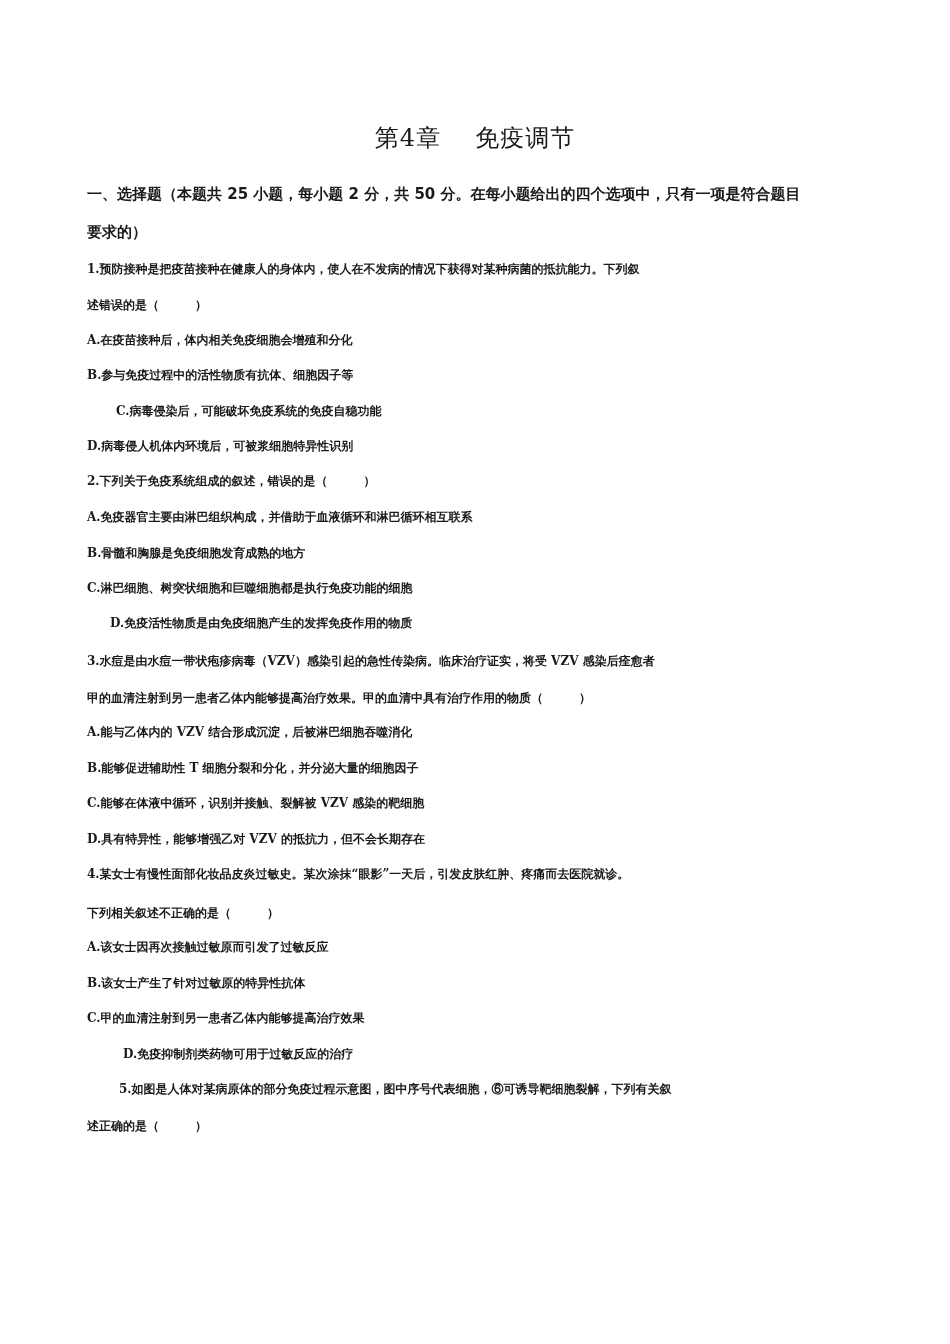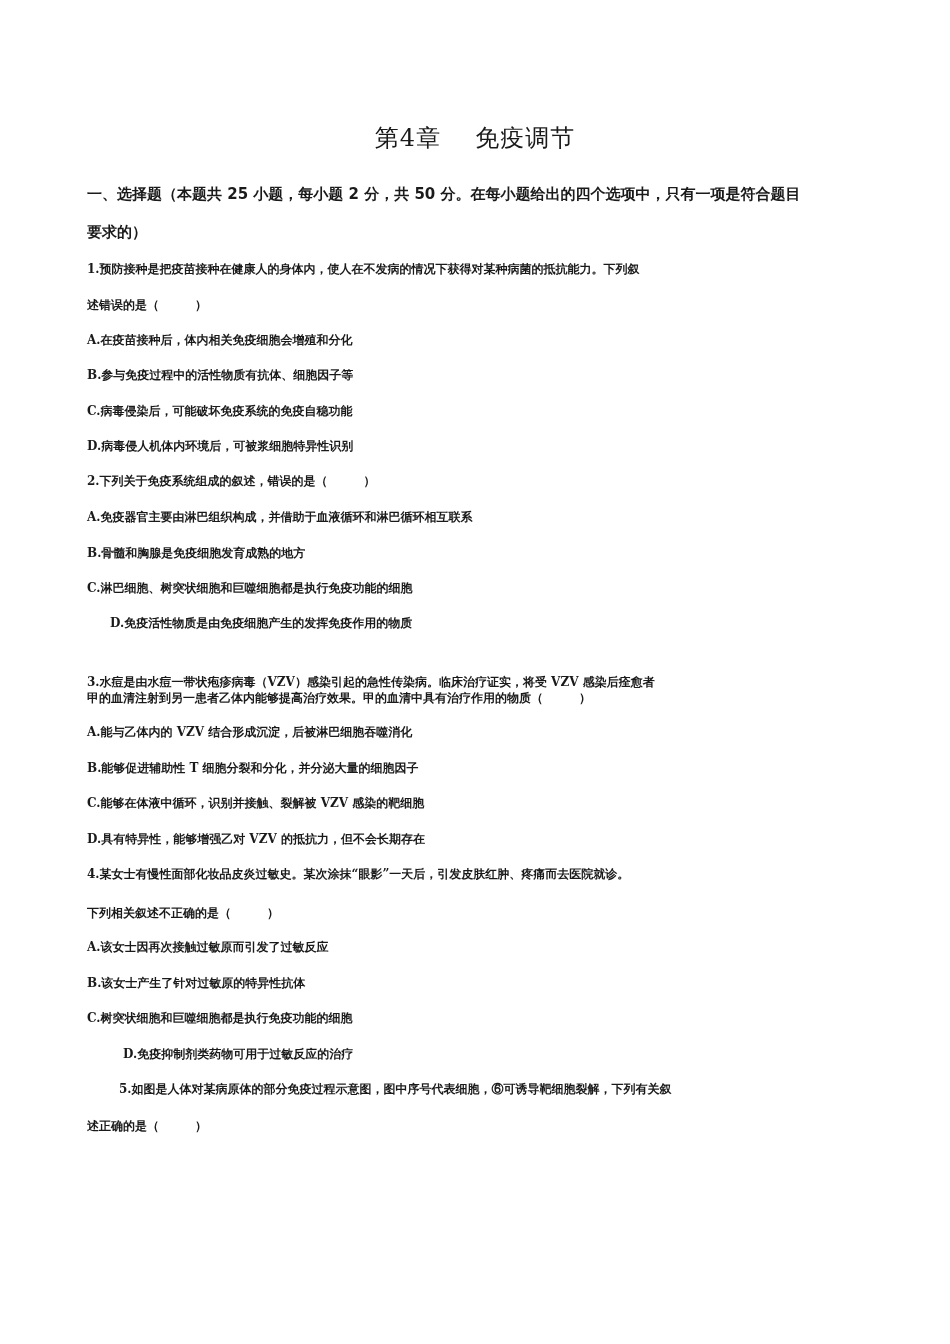--- a/index.html
+++ b/index.html
@@ -29,39 +29,39 @@
 
   <div class="title"><span>第4章</span><span class="sp"></span><span>免疫调节</span></div>
 
   <div class="line bold" style="top:184px;">一、选择题（本题共 25 小题，每小题 2 分，共 50 分。在每小题给出的四个选项中，只有一项是符合题目</div>
   <div class="line bold" style="top:222px;">要求的）</div>
 
   <div class="line" style="top:259px;">1.预防接种是把疫苗接种在健康人的身体内，使人在不发病的情况下获得对某种病菌的抵抗能力。下列叙</div>
   <div class="line" style="top:295px;"><span>述错误的是（</span><span class="paren"></span><span>）</span></div>
   <div class="line" style="top:330px;">A.在疫苗接种后，体内相关免疫细胞会增殖和分化</div>
   <div class="line" style="top:365px;">B.参与免疫过程中的活性物质有抗体、细胞因子等</div>
-  <div class="line" style="top:401px;">C.病毒侵染后，可能破坏免疫系统的免疫自稳功能</div>
+  <div class="line" style="top:401px;margin-left:29px;">C.病毒侵染后，可能破坏免疫系统的免疫自稳功能</div>
   <div class="line" style="top:436px;">D.病毒侵人机体内环境后，可被浆细胞特异性识别</div>
 
   <div class="line" style="top:471px;"><span>2.下列关于免疫系统组成的叙述，错误的是（</span><span class="paren"></span><span>）</span></div>
   <div class="line" style="top:507px;">A.免疫器官主要由淋巴组织构成，并借助于血液循环和淋巴循环相互联系</div>
   <div class="line" style="top:543px;">B.骨髓和胸腺是免疫细胞发育成熟的地方</div>
   <div class="line" style="top:578px;">C.淋巴细胞、树突状细胞和巨噬细胞都是执行免疫功能的细胞</div>
   <div class="line" style="top:613px;margin-left:23px;">D.免疫活性物质是由免疫细胞产生的发挥免疫作用的物质</div>
 
-  <div class="line" style="top:672px;">3.水痘是由水痘一带状疱疹病毒（VZV）感染引起的急性传染病。临床治疗证实，将受 VZV 感染后痊愈者</div>
+  <div class="line" style="top:651px;">3.水痘是由水痘一带状疱疹病毒（VZV）感染引起的急性传染病。临床治疗证实，将受 VZV 感染后痊愈者</div>
   <div class="line" style="top:688px;"><span>甲的血清注射到另一患者乙体内能够提高治疗效果。甲的血清中具有治疗作用的物质（</span><span class="paren"></span><span>）</span></div>
   <div class="line" style="top:722px;">A.能与乙体内的 VZV 结合形成沉淀，后被淋巴细胞吞噬消化</div>
   <div class="line" style="top:758px;">B.能够促进辅助性 T 细胞分裂和分化，并分泌大量的细胞因子</div>
   <div class="line" style="top:793px;">C.能够在体液中循环，识别并接触、裂解被 VZV 感染的靶细胞</div>
   <div class="line" style="top:829px;">D.具有特异性，能够增强乙对 VZV 的抵抗力，但不会长期存在</div>
 
   <div class="line" style="top:864px;">4.某女士有慢性面部化妆品皮炎过敏史。某次涂抹“眼影”一天后，引发皮肤红肿、疼痛而去医院就诊。</div>
   <div class="line" style="top:903px;"><span>下列相关叙述不正确的是（</span><span class="paren"></span><span>）</span></div>
   <div class="line" style="top:937px;">A.该女士因再次接触过敏原而引发了过敏反应</div>
   <div class="line" style="top:973px;">B.该女士产生了针对过敏原的特异性抗体</div>
-  <div class="line" style="top:1008px;">C.树突状细胞和巨噬细胞都是执行免疫功能的细胞</div>
+  <div class="line" style="top:1008px;">C.甲的血清注射到另一患者乙体内能够提高治疗效果</div>
   <div class="line" style="top:1044px;margin-left:36px;">D.免疫抑制剂类药物可用于过敏反应的治疗</div>
 
   <div class="line" style="top:1079px;margin-left:32px;">5.如图是人体对某病原体的部分免疫过程示意图，图中序号代表细胞，⑥可诱导靶细胞裂解，下列有关叙</div>
   <div class="line" style="top:1116px;"><span>述正确的是（</span><span class="paren"></span><span>）</span></div>
 
 </div>
 
 </body></html>

